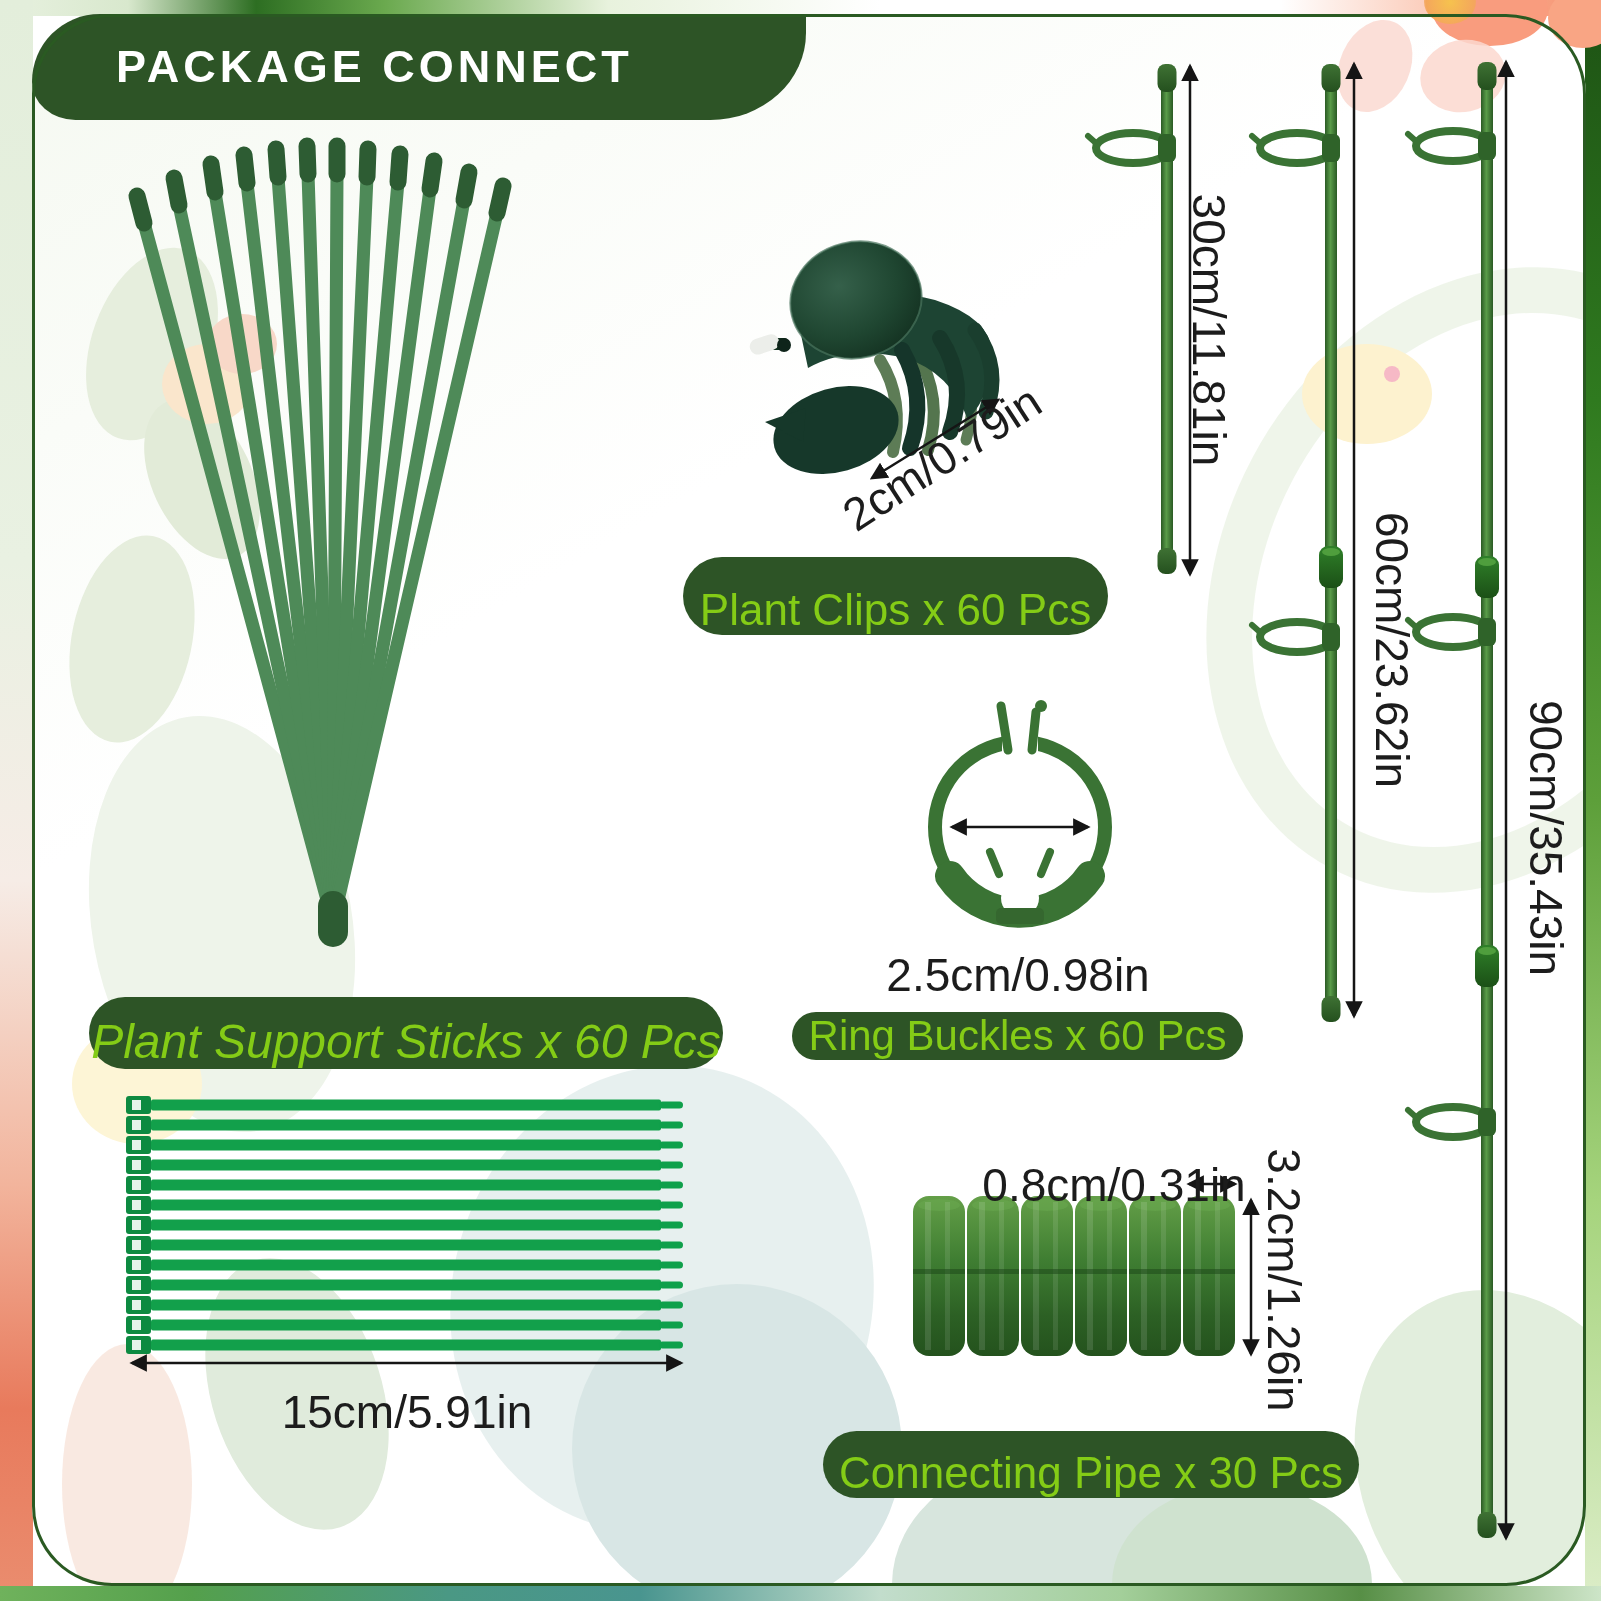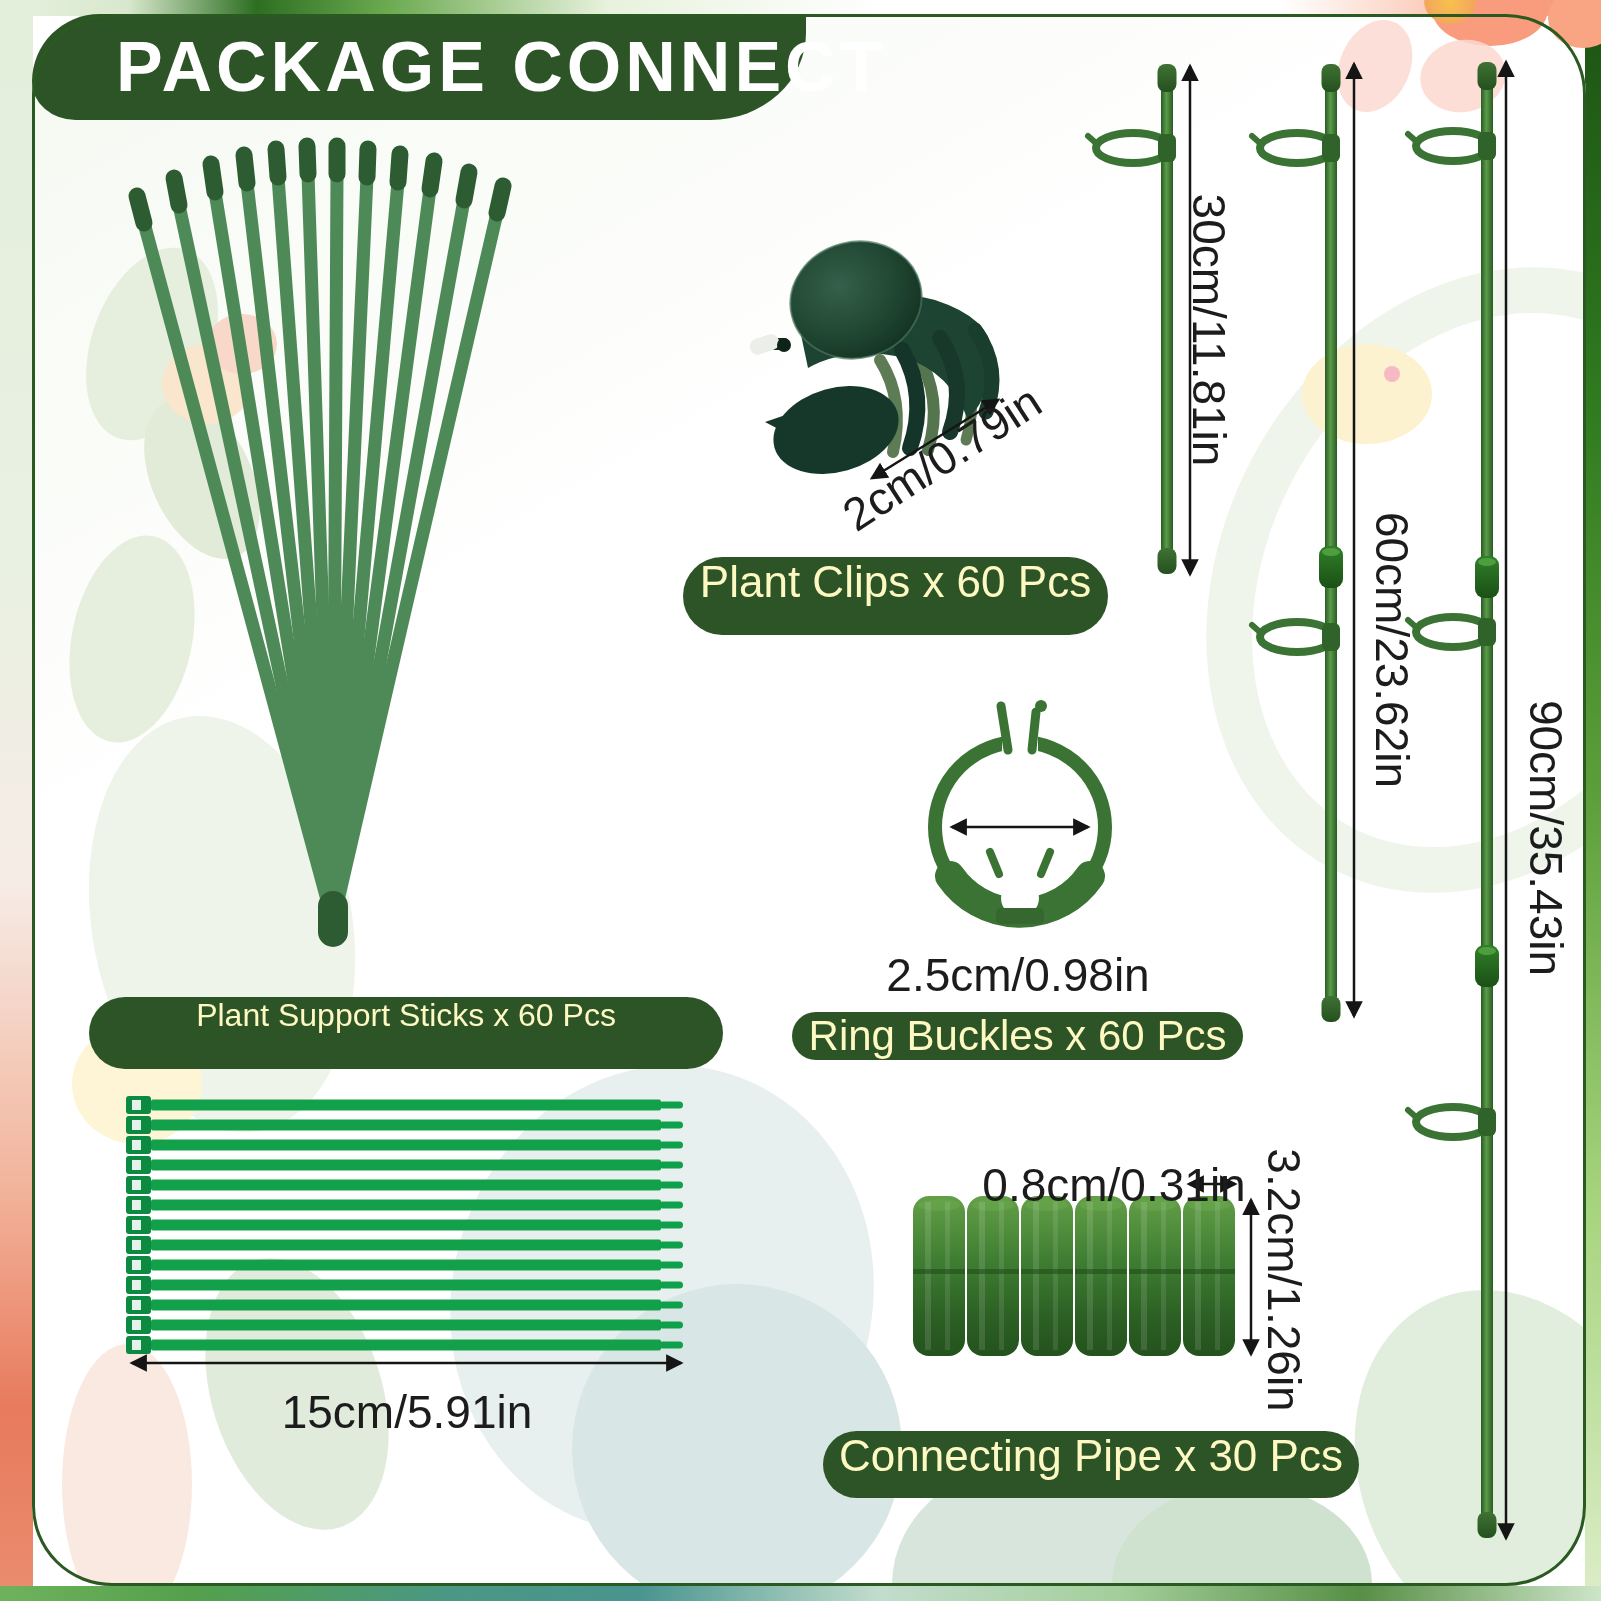--- a/index.html
+++ b/index.html
@@ -21,31 +21,31 @@
   .card-border{left:32px;top:14px;width:1548px;height:1566px;border:3px solid #2a5a22;
         border-radius:80px;background:transparent;z-index:8;pointer-events:none;}
   
   .ib{position:absolute;border-radius:50%;}
   
   .flower{z-index:2;border-radius:50%;}
   
   .banner{left:32px;top:14px;width:774px;height:106px;background:#2d5426;z-index:6;
           border-radius:78px 0 110px 50px / 78px 0 100px 44px;
           display:flex;align-items:center;box-sizing:border-box;padding-left:84px;}
-  .banner-title{color:#ffffff;font-size:70px;font-weight:800;letter-spacing:4px;white-space:nowrap;}
+  .banner-title{color:#ffffff;font-size:45px;font-weight:800;letter-spacing:4px;white-space:nowrap;}
   
   .art{left:0;top:0;z-index:3;}
   .stick{stroke:#4e8a58;stroke-width:13;stroke-linecap:round;}
   .stickcap{stroke:#2d5c33;stroke-width:17;stroke-linecap:round;}
   .dimline{stroke:#151515;stroke-width:2.5;}
   .ringline{stroke:#3a7334;fill:none;}
   
-  .pill{position:absolute;background:#2d5426;color:#fef9c3;border-radius:999px;z-index:5;
-        display:flex;align-items:flex-start;justify-content:center;white-space:nowrap;}
-  .pill-sticks{left:89px;top:997px;width:634px;height:72px;font-size:32px;}
+  .pill{position:absolute;background:#2d5426;color:#84cc16;border-radius:999px;z-index:5;
+        display:flex;align-items:flex-end;justify-content:center;white-space:nowrap;}
+  .pill-sticks{left:89px;top:997px;width:634px;height:72px;font-size:48px;font-style:italic;}
   .pill-clips{left:683px;top:557px;width:425px;height:78px;font-size:44px;}
   .pill-rings{left:792px;top:1012px;width:451px;height:48px;font-size:42px;}
   .pill-ties{left:149px;top:1463px;width:532px;height:74px;font-size:46px;}
   .pill-pipes{left:823px;top:1431px;width:536px;height:67px;font-size:44px;}
   
   .dim{position:absolute;color:#1c1c1c;font-size:46px;white-space:nowrap;z-index:5;
        transform:translate(-50%,-50%);}
   .dim.rot90{transform:translate(-50%,-50%) rotate(90deg);}
   .dim-ties{left:407px;top:1412px;}
   .dim-ring{left:1018px;top:975px;}

